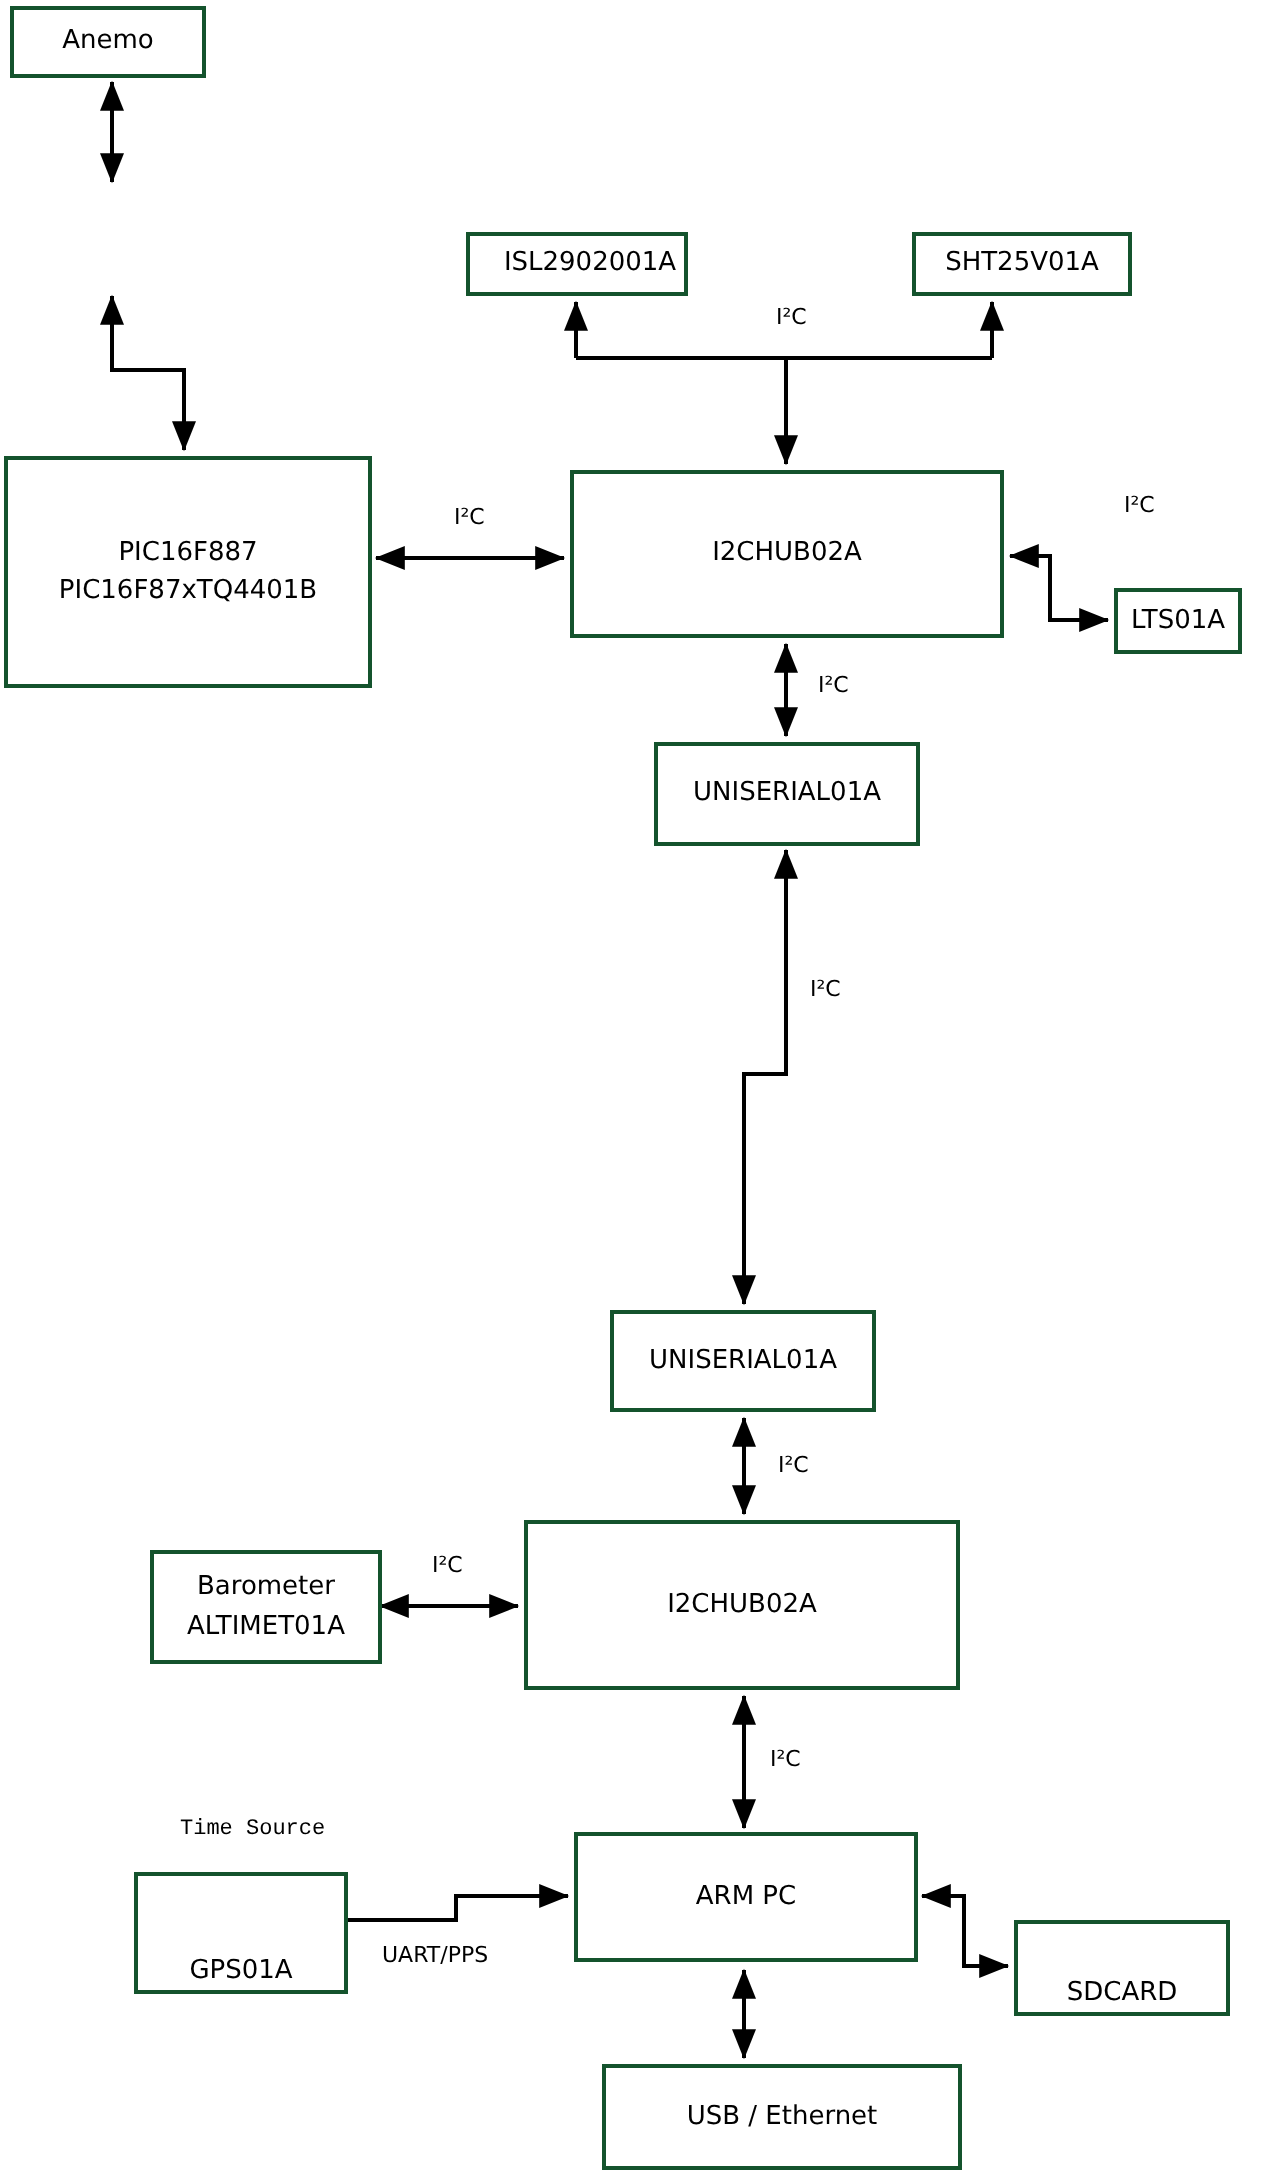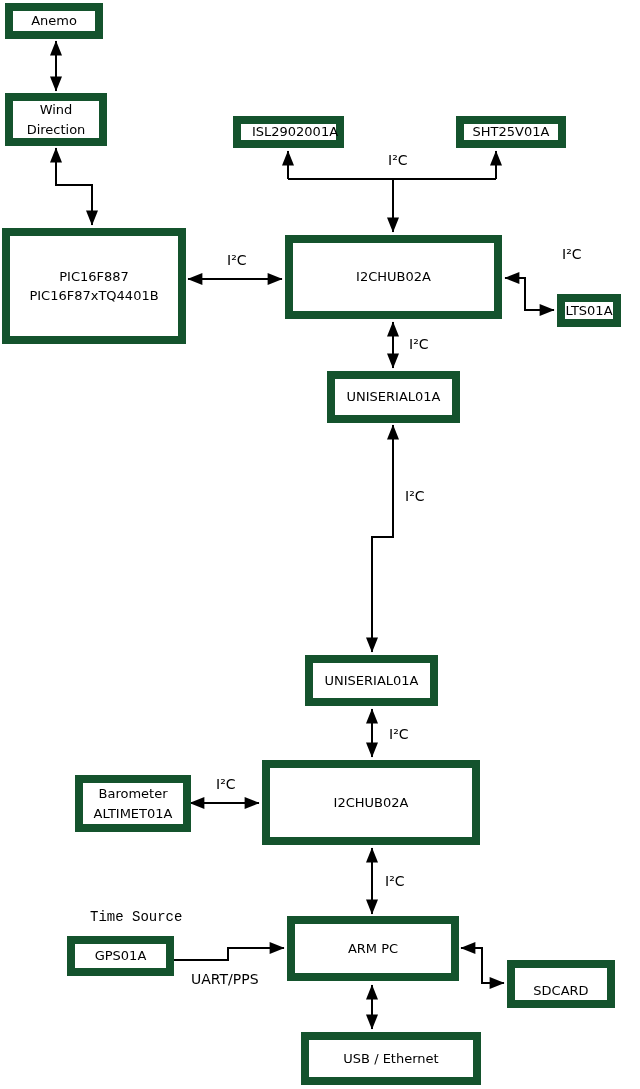--- a/index.html
+++ b/index.html
@@ -18,34 +18,34 @@
     width: 640px; height: 1089px;
   }
   .wires polyline, .wires line {
     fill: none;
     stroke: #000000;
     stroke-width: 2;
   }
   .node {
     position: absolute;
     box-sizing: border-box;
-    border: 8px solid #14532d;
+    border: 2px solid #14532d;
     background: #ffffff;
     display: flex;
     flex-direction: column;
     align-items: center;
     justify-content: center;
     text-align: center;
     font-size: 13px;
     line-height: 1.5;
     white-space: nowrap;
   }
   .lbl {
     position: absolute;
-    font-size: 14px;
+    font-size: 11px;
     line-height: 1.2;
     white-space: nowrap;
   }
 </style>
 </head>
 <body>
 
 <div class="canvas">
 
   <svg class="wires" viewBox="0 0 640 1089" xmlns="http://www.w3.org/2000/svg">
@@ -72,24 +72,20 @@
     <polyline points="372,848 372,914" marker-start="url(#ah)" marker-end="url(#ah)"></polyline>
     <polyline points="173,960 228,960 228,948 284,948" marker-end="url(#ah)"></polyline>
     <polyline points="461,948 482,948 482,983 504,983" marker-start="url(#ah)" marker-end="url(#ah)"></polyline>
     <polyline points="372,985 372,1029" marker-start="url(#ah)" marker-end="url(#ah)"></polyline>
   </svg>
 
   <div class="node" style="left:5px; top:3px; width:98px; height:36px;">
     <span>Anemo</span>
   </div>
 
-  <div class="node" style="left:5px; top:93px; width:102px; height:53px;">
-    <span>Wind</span>
-    <span>Direction</span>
-  </div>
 
   <div class="node" style="left:2px; top:228px; width:184px; height:116px;">
     <span>PIC16F887</span>
     <span>PIC16F87xTQ4401B</span>
   </div>
 
   <div class="node" style="left:233px; top:116px; width:111px; height:32px;padding-left:13px;">
     <span>ISL2902001A</span>
   </div>
 
@@ -115,21 +111,21 @@
 
   <div class="node" style="left:262px; top:760px; width:218px; height:85px;">
     <span>I2CHUB02A</span>
   </div>
 
   <div class="node" style="left:75px; top:775px; width:116px; height:57px;">
     <span>Barometer</span>
     <span>ALTIMET01A</span>
   </div>
 
-  <div class="node" style="left:67px; top:936px; width:107px; height:40px;">
+  <div class="node" style="left:67px; top:936px; width:107px; height:61px;justify-content:flex-end;">
     <span>GPS01A</span>
   </div>
 
   <div class="node" style="left:287px; top:916px; width:172px; height:65px;">
     <span>ARM PC</span>
   </div>
 
   <div class="node" style="left:507px; top:960px; width:108px; height:48px;justify-content:flex-end;">
     <span>SDCARD</span>
   </div>

